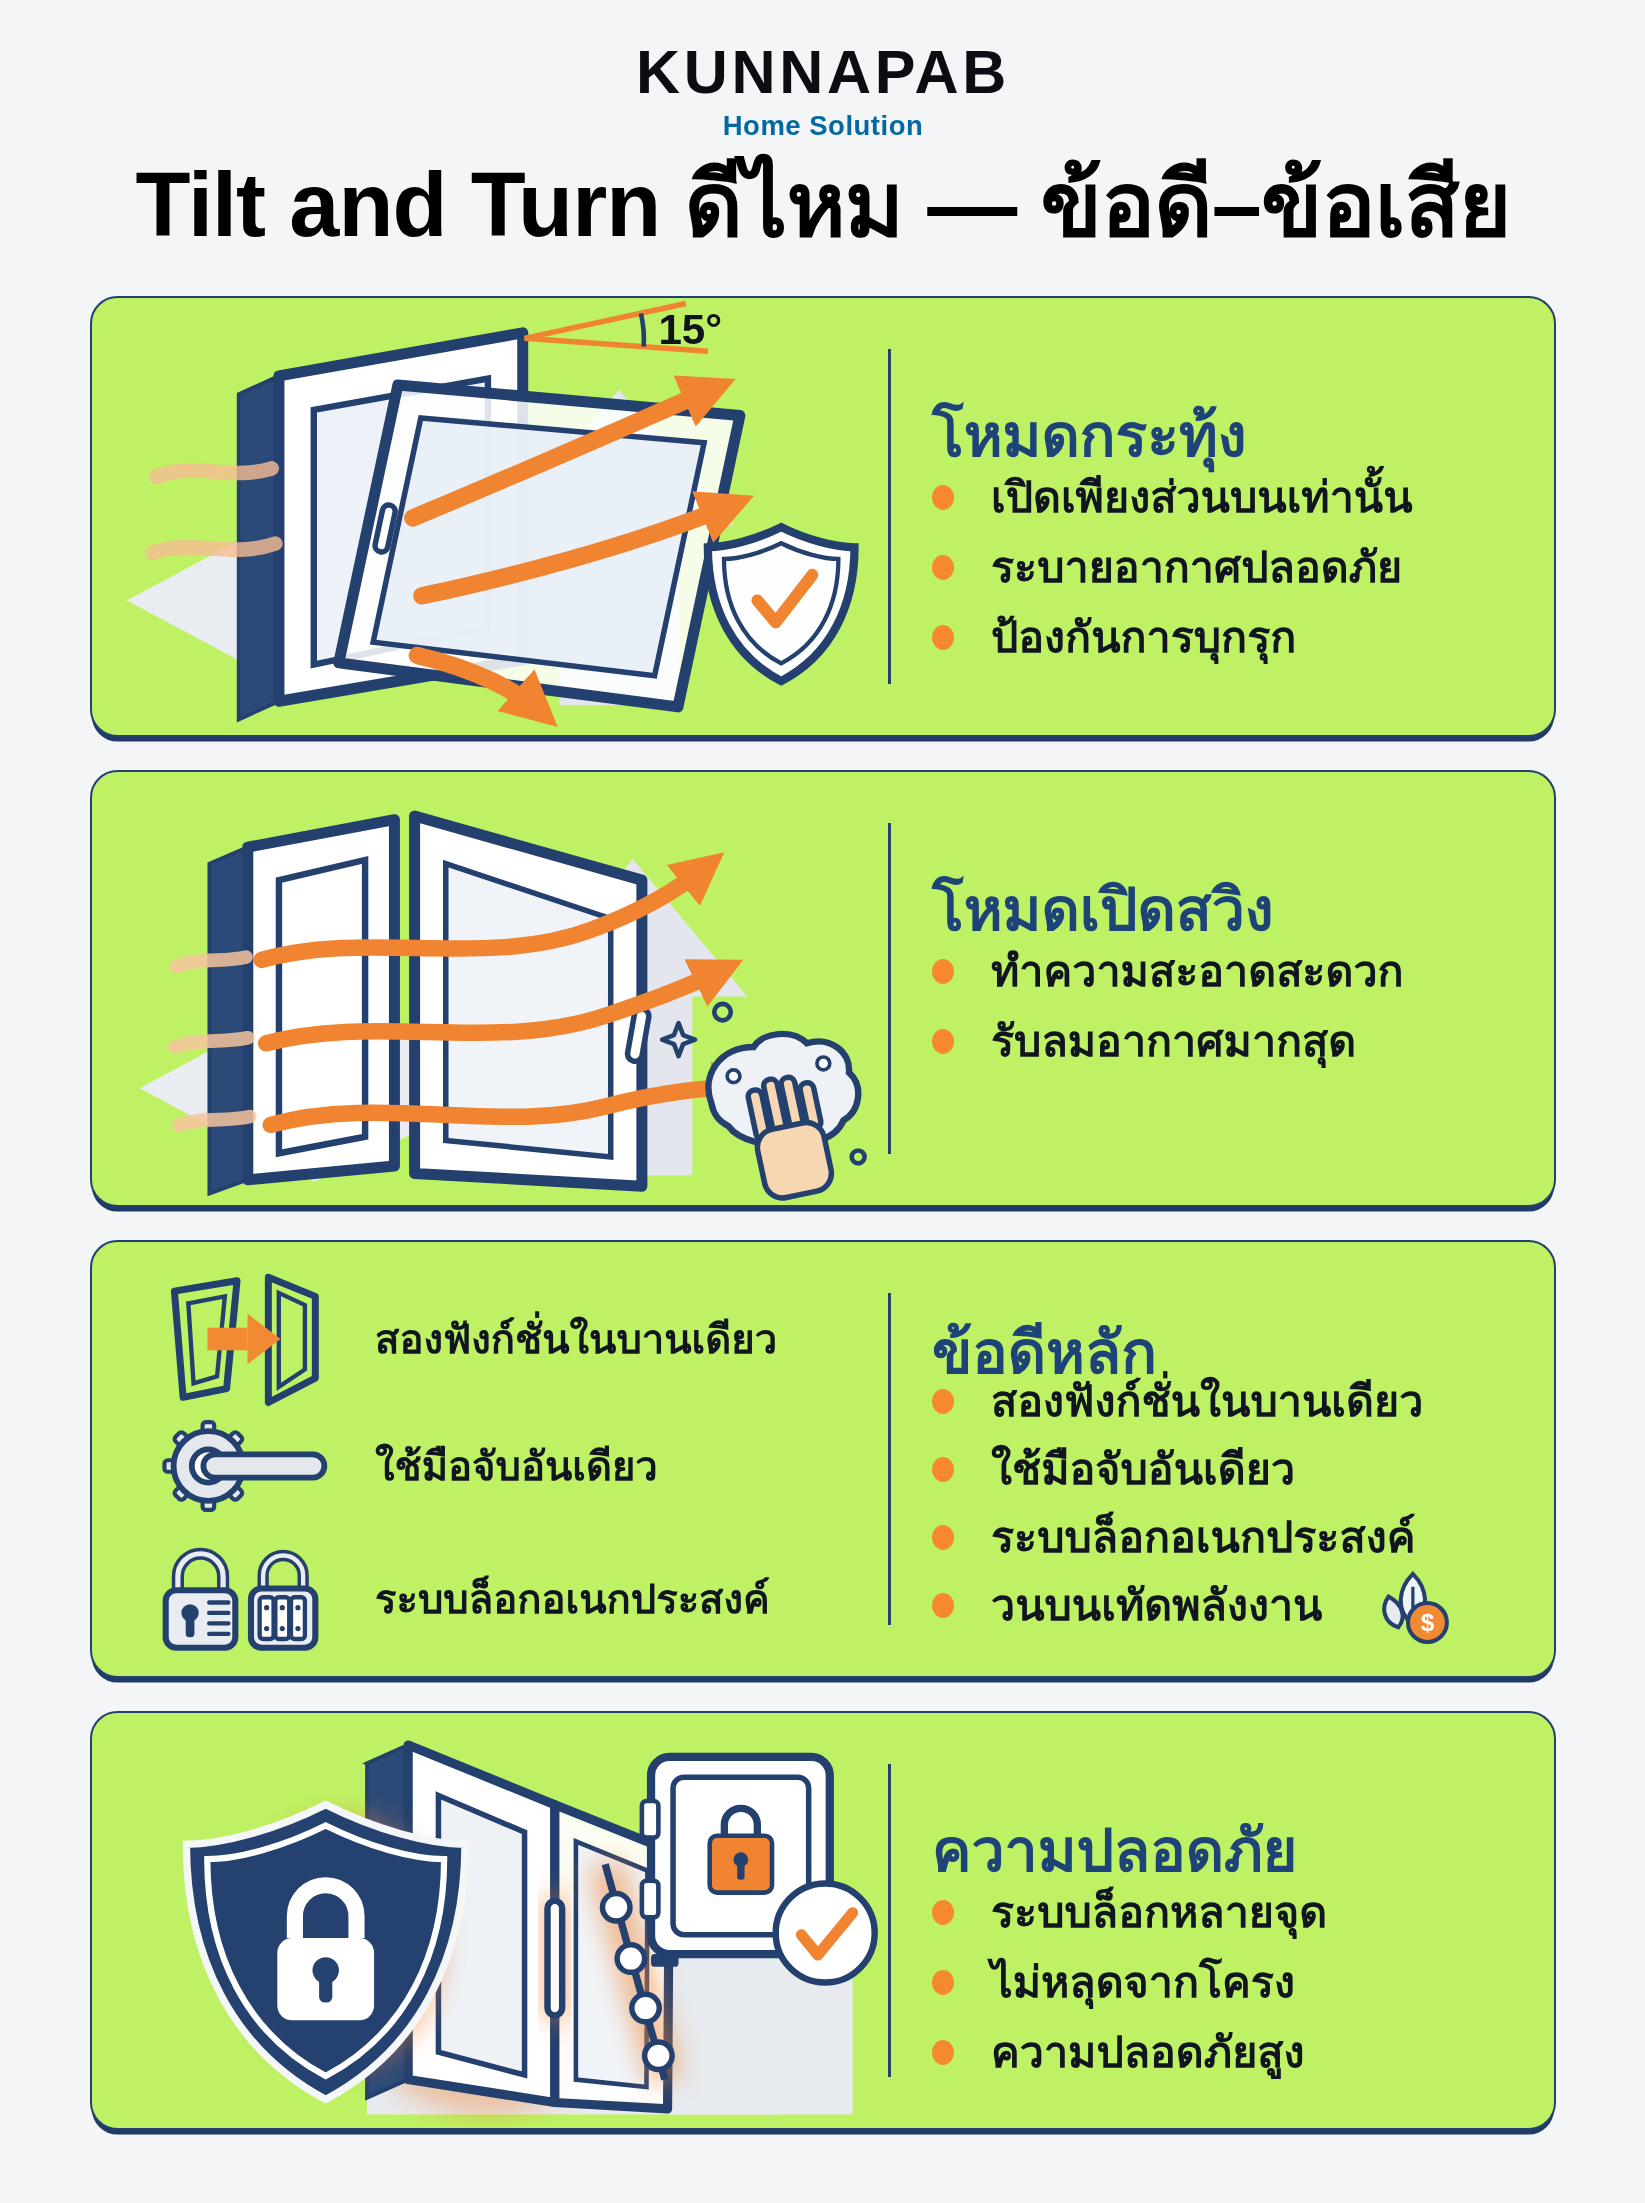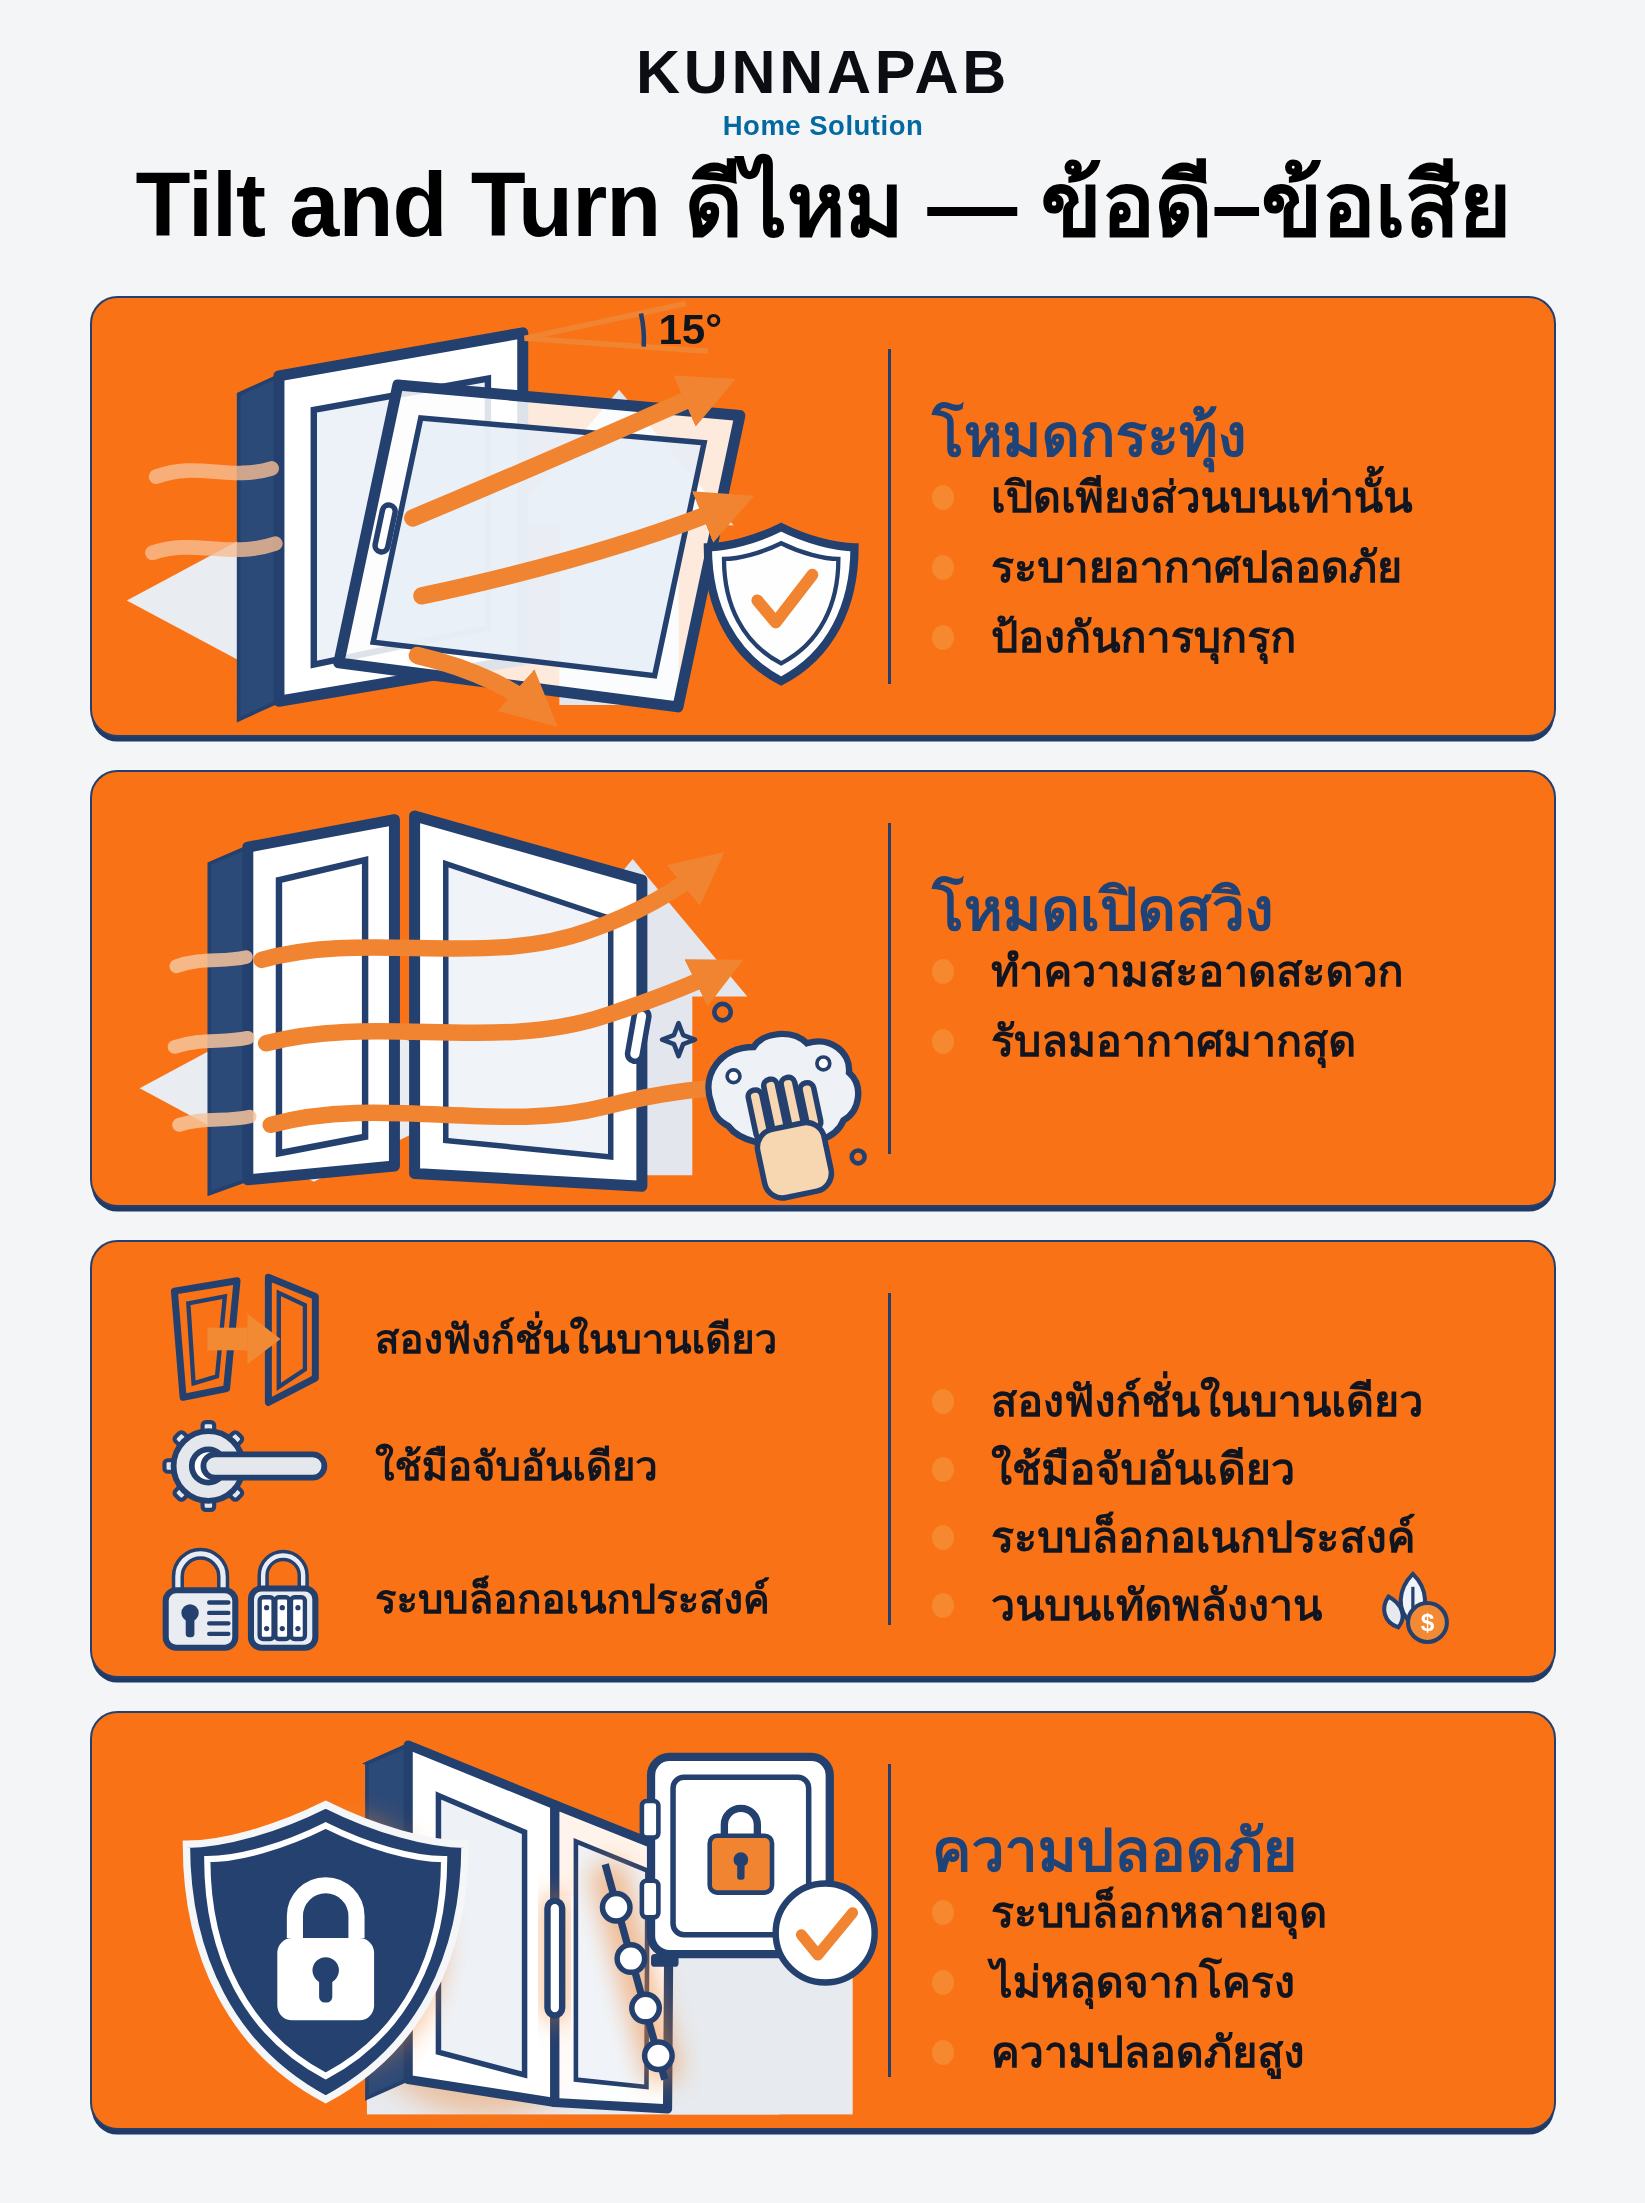--- a/index.html
+++ b/index.html
@@ -7,21 +7,21 @@
         font-family:"Liberation Sans",sans-serif;}
   
   .brand{position:absolute;top:42px;left:50%;transform:translateX(-50%);
          display:flex;flex-direction:column;align-items:center;}
   .brand-name{font-size:61px;font-weight:800;letter-spacing:3.7px;color:#0b0d12;line-height:1;}
   .brand-tagline{font-size:27.5px;font-weight:700;color:#0369a1;margin-top:7.3px;letter-spacing:0.5px;}
   
   .title{position:absolute;top:154px;left:0;width:100%;text-align:center;
          font-size:90px;font-weight:800;color:#000000;letter-spacing:-0.9px;line-height:1.15;}
   
-  .card{position:absolute;left:90px;width:1462px;background:#f97316;
+  .card{position:absolute;left:90px;width:1462px;background:#bef264;
         border:2.8px solid #24406e;border-radius:27.5px;
         box-shadow:0 6.4px 0 -1.8px #1f3a66;}
   .card1{top:296px;height:437px;}
   .card2{top:770px;height:433px;}
   .card3{top:1240px;height:434px;}
   .card4{top:1711px;height:415px;}
   .divider{position:absolute;left:796px;top:51px;bottom:51px;width:2.8px;background:#24406e;}
   .illu{position:absolute;left:0;top:0;width:790px;height:100%;}
   
   .content{position:absolute;left:840px;right:27.5px;top:0;bottom:0;}
@@ -235,20 +235,21 @@
               <circle cx="162" cy="80" r="3"></circle>
                 <circle cx="162" cy="104" r="3"></circle>
             </g>
           </svg>
         </span>
         <span class="feature-label">ระบบล็อกอเนกประสงค์</span>
       </div>
     </div>
     <div class="divider"></div>
     <div class="content">
+      <h2 class="card-heading">ข้อดีหลัก</h2>
       <ul class="bullets">
         <li class="bullet">
           <span class="dot"></span>
           <span class="bullet-text">สองฟังก์ชั่นในบานเดียว</span>
         </li>
         <li class="bullet">
           <span class="dot"></span>
           <span class="bullet-text">ใช้มือจับอันเดียว</span>
         </li>
         <li class="bullet">

